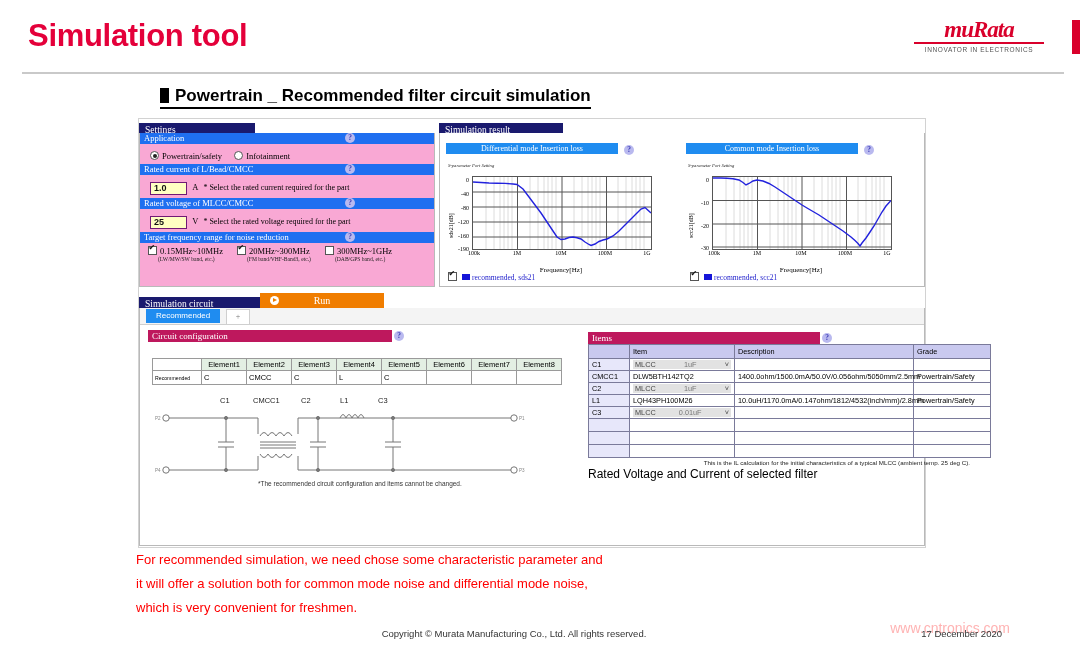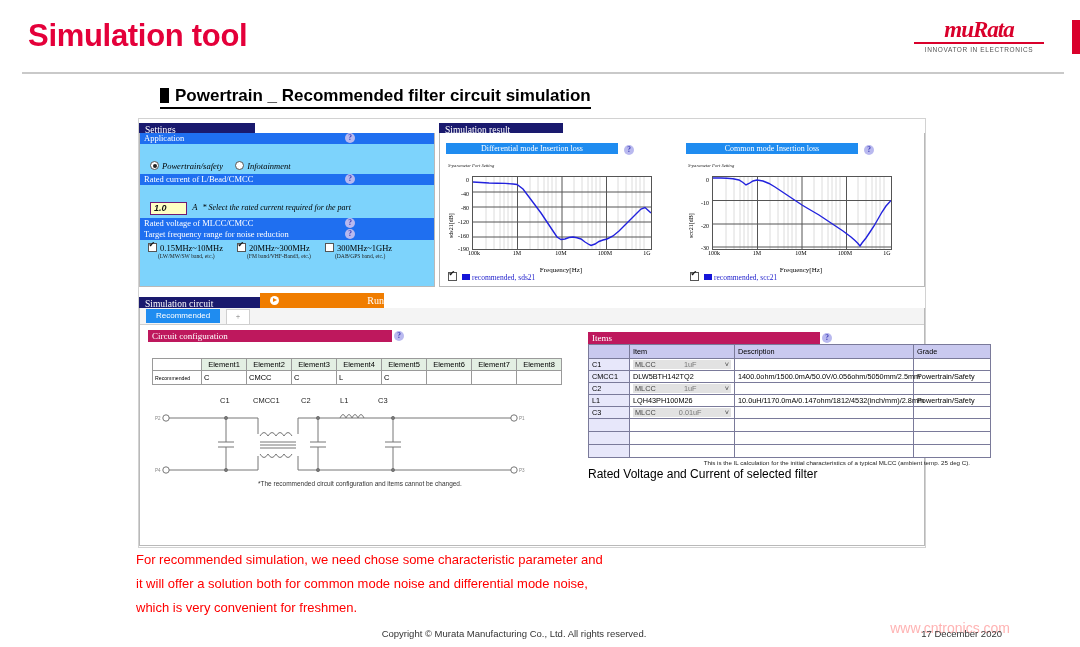--- a/index.html
+++ b/index.html
@@ -52,24 +52,24 @@
   }
   .bluebar.light{background:#be185d;color:#ffffff;}
   .qmark{
     position:absolute;width:10px;height:10px;border-radius:50%;
     background:#b9b9ef;color:#3b3bb5;font-size:7.5px;line-height:10px;
     text-align:center;font-weight:bold;top:0px;
   }
 
   
   #settings-panel{position:absolute;left:0;top:0;width:296px;height:170px;}
-  #settings-body{border:1px solid #b9b9b9;border-top:none;height:153px;background:#7dd3fc;
+  #settings-body{border:1px solid #b9b9b9;border-top:none;height:153px;background:#f9a8d4;
     position:relative;}
-  .opt-row{font-size:8.5px;padding:17px 0 3px 10px;color:#000;
-    font-family:"Liberation Serif", serif;font-style:italic;}
+  .opt-row{font-size:8.5px;padding:7px 0 3px 10px;color:#000;
+    font-family:"Liberation Serif", serif;}
   .radio{display:inline-block;width:7px;height:7px;border:1px solid #555;border-radius:50%;
     vertical-align:-1px;margin-right:3px;position:relative;background:#fff;}
   .radio.on::after{content:"";position:absolute;left:1.5px;top:1.5px;width:4px;height:4px;
     border-radius:50%;background:#222;}
   .chk{display:inline-block;width:7px;height:7px;border:1px solid #555;
     vertical-align:-1px;margin-right:3px;background:#fff;position:relative;}
   .chk.on::after{content:"\2714";position:absolute;left:-0.5px;top:-4px;font-size:8px;color:#111;}
   .valbox{
     display:inline-block;background:#ffffc2;border:1px solid #701a75;
     width:32px;height:11px;line-height:11px;font-size:9px;text-align:left;
@@ -102,21 +102,21 @@
   .yticks{position:absolute;left:0px;top:0px;width:24px;height:74px;font-size:6px;}
   .yticks span{position:absolute;right:1px;transform:translateY(-50%);}
   .legrow{position:absolute;bottom:4px;font-size:7.5px;color:#2222cc;}
   .legswatch{display:inline-block;width:8px;height:6px;background:#1515d8;vertical-align:0px;margin:0 2px;}
 
   
   #circuit-panel{position:absolute;left:0;top:174px;width:786px;height:254px;}
   #circuit-tabbar{height:15px;position:relative;}
   #runtab{
     position:absolute;left:121px;top:0;width:124px;height:15px;background:#f07d00;
-    color:#fff;font-size:10px;text-align:right;line-height:15px;
+    color:#fff;font-size:10px;text-align:center;line-height:15px;
     font-family:"Liberation Serif",serif;
   }
   #run-ico{position:absolute;left:10px;top:3px;width:9px;height:9px;border-radius:50%;
     background:#fff;}
   #run-ico::after{content:"";position:absolute;left:3px;top:2px;border-left:4px solid #f07d00;
     border-top:2.5px solid transparent;border-bottom:2.5px solid transparent;}
   #circuit-body{border:1px solid #b9b9b9;border-top:none;height:237px;background:#fff;
     position:relative;}
   #subtabs{height:16px;background:#f4f4f4;border-bottom:1px solid #cfcfcf;position:relative;}
   #tab-recommended{position:absolute;left:6px;top:1px;background:#1f8cf0;color:#fff;
@@ -215,20 +215,25 @@
       </div>
       <div class="opt-row">
         <span class="valbox">1.0</span>
         <span class="unit">A</span>
         <span class="note">* Select the rated current required for the part</span>
       </div>
 
       <div class="bluebar">
         <span>Rated voltage of MLCC/CMCC</span>
         <span class="qmark" style="left:205px;">?</span>
+      </div>
+      <div class="opt-row">
+        <span class="valbox">25</span>
+        <span class="unit">V</span>
+        <span class="note">* Select the rated voltage required for the part</span>
       </div>
 
       <div class="bluebar">
         <span>Target frequency range for noise reduction</span>
         <span class="qmark" style="left:205px;">?</span>
       </div>
       <div class="band-row">
         <div>
           <div><span class="chk on"></span><span>0.15MHz~10MHz</span></div>
           <div class="band-sub">(LW/MW/SW band, etc.)</div>

